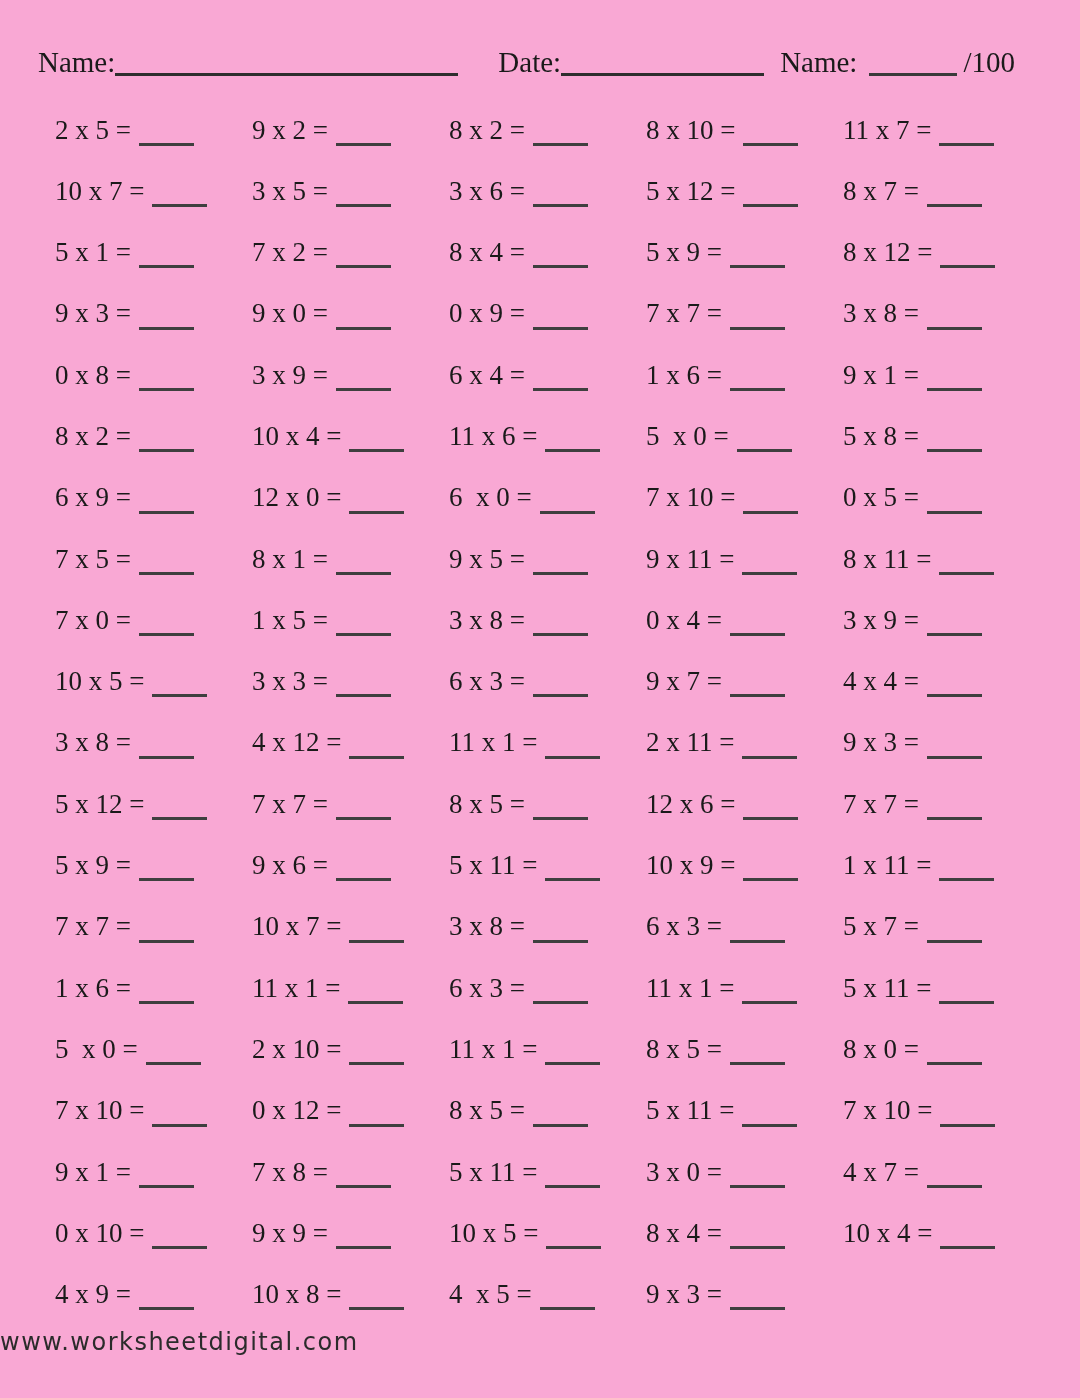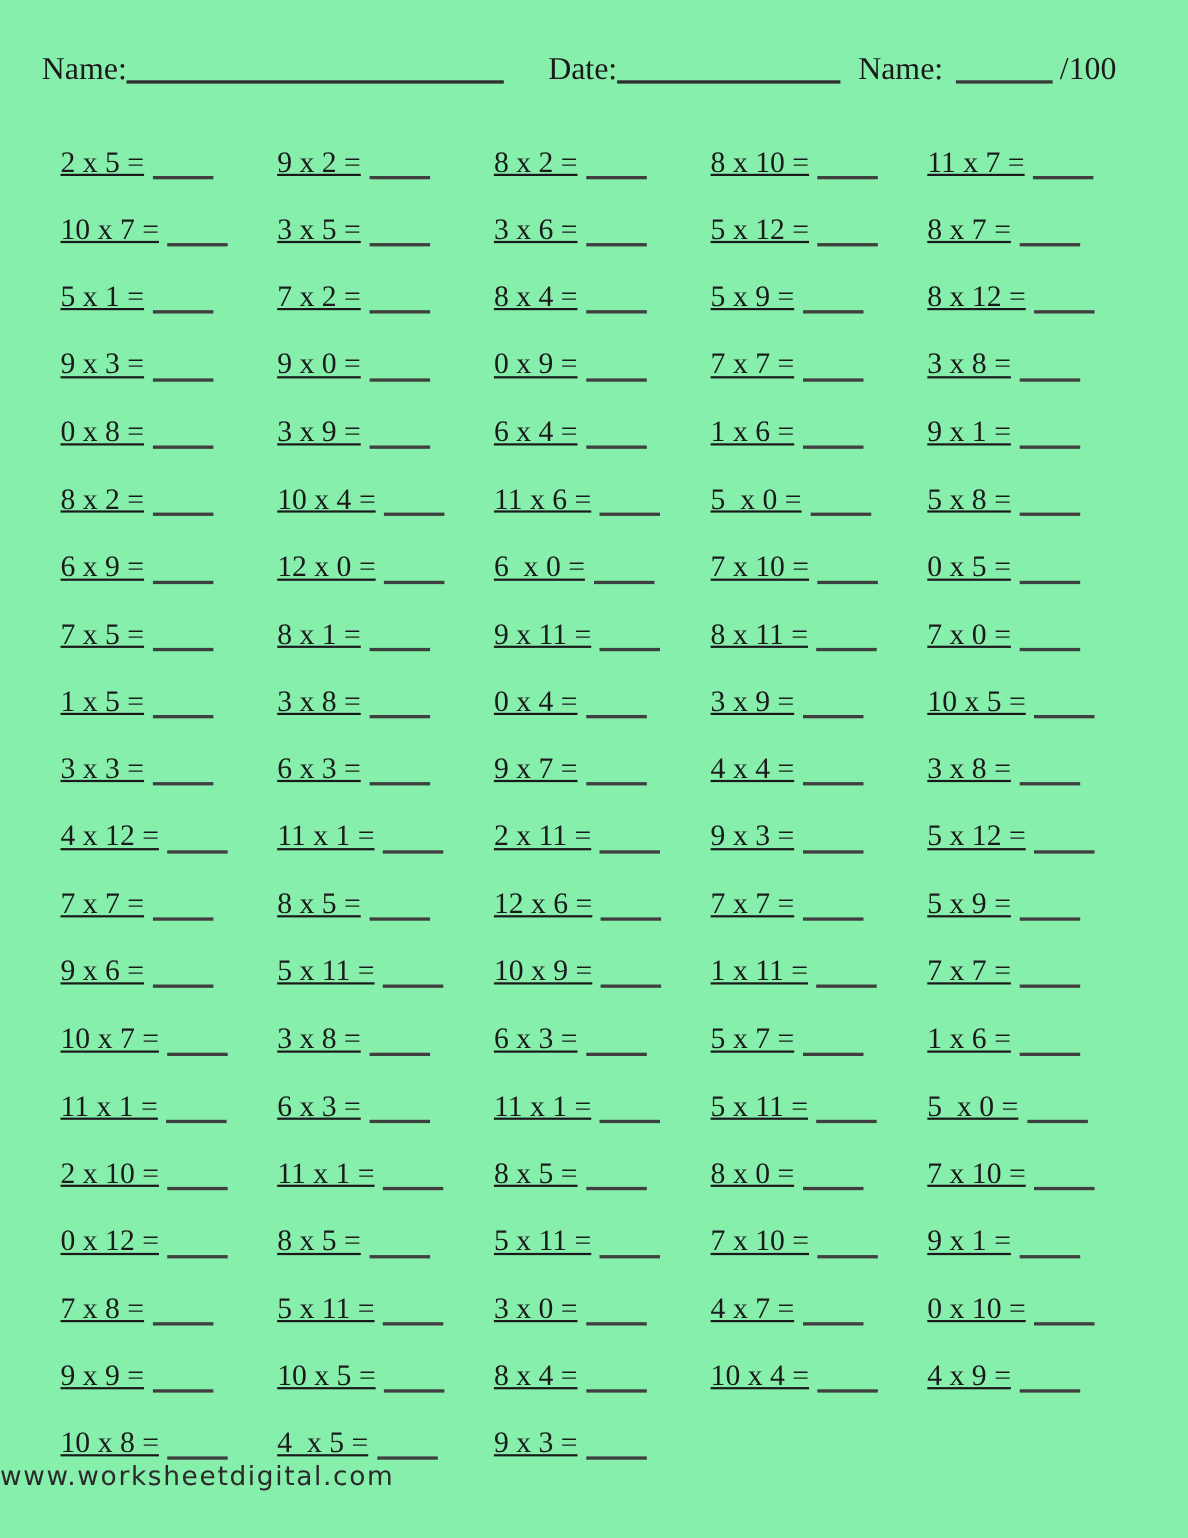--- a/index.html
+++ b/index.html
@@ -11,21 +11,21 @@
     width: 1080px;
     height: 1398px;
     position: relative;
     font-family: "Liberation Serif", serif;
     color: #1a1a1a;
     overflow: hidden;
   }
   .sheet {
     position: absolute;
     inset: 0;
-    background: #86efac;
+    background: #f9a8d4;
   }
   
   .header {
     position: absolute;
     top: 44px;
     left: 38px;
     right: 56px;
     display: flex;
     align-items: baseline;
     font-size: 29px;
@@ -40,28 +40,27 @@
   }
   .name-line  { width: 343px; }
   .date-label { margin-left: 40px; }
   .date-line  { width: 203px; }
   .score-label{ margin-left: 16px; }
   .score-line { width: 88px; margin-left: 12px; border-bottom-color: #3a3a3a; }
   .score-denom{ margin-left: 6px; }
   
   .grid {
     position: absolute;
-    top: 114px;
+    top: 97px;
     left: 55px;
     width: 985px;
     display: grid;
     grid-template-columns: repeat(5, 197px);
     grid-auto-rows: 61.3px;
     align-items: center;
-    text-decoration: underline;
   }
   .cell {
     font-size: 27px;
     line-height: 1;
     white-space: pre;
   }
   .ptext { white-space: pre; }
   .blank {
     display: inline-block;
     width: 55px;
@@ -130,20 +129,21 @@
       <div class="cell"><span class="ptext">11 x 6 =</span><span class="blank"></span></div>
       <div class="cell"><span class="ptext">5  x 0 =</span><span class="blank"></span></div>
       <div class="cell"><span class="ptext">5 x 8 =</span><span class="blank"></span></div>
       <div class="cell"><span class="ptext">6 x 9 =</span><span class="blank"></span></div>
       <div class="cell"><span class="ptext">12 x 0 =</span><span class="blank"></span></div>
       <div class="cell"><span class="ptext">6  x 0 =</span><span class="blank"></span></div>
       <div class="cell"><span class="ptext">7 x 10 =</span><span class="blank"></span></div>
       <div class="cell"><span class="ptext">0 x 5 =</span><span class="blank"></span></div>
       <div class="cell"><span class="ptext">7 x 5 =</span><span class="blank"></span></div>
       <div class="cell"><span class="ptext">8 x 1 =</span><span class="blank"></span></div>
+      <div class="cell"><span class="ptext">9 x 5 =</span><span class="blank"></span></div>
       <div class="cell"><span class="ptext">9 x 11 =</span><span class="blank"></span></div>
       <div class="cell"><span class="ptext">8 x 11 =</span><span class="blank"></span></div>
       <div class="cell"><span class="ptext">7 x 0 =</span><span class="blank"></span></div>
       <div class="cell"><span class="ptext">1 x 5 =</span><span class="blank"></span></div>
       <div class="cell"><span class="ptext">3 x 8 =</span><span class="blank"></span></div>
       <div class="cell"><span class="ptext">0 x 4 =</span><span class="blank"></span></div>
       <div class="cell"><span class="ptext">3 x 9 =</span><span class="blank"></span></div>
       <div class="cell"><span class="ptext">10 x 5 =</span><span class="blank"></span></div>
       <div class="cell"><span class="ptext">3 x 3 =</span><span class="blank"></span></div>
       <div class="cell"><span class="ptext">6 x 3 =</span><span class="blank"></span></div>

